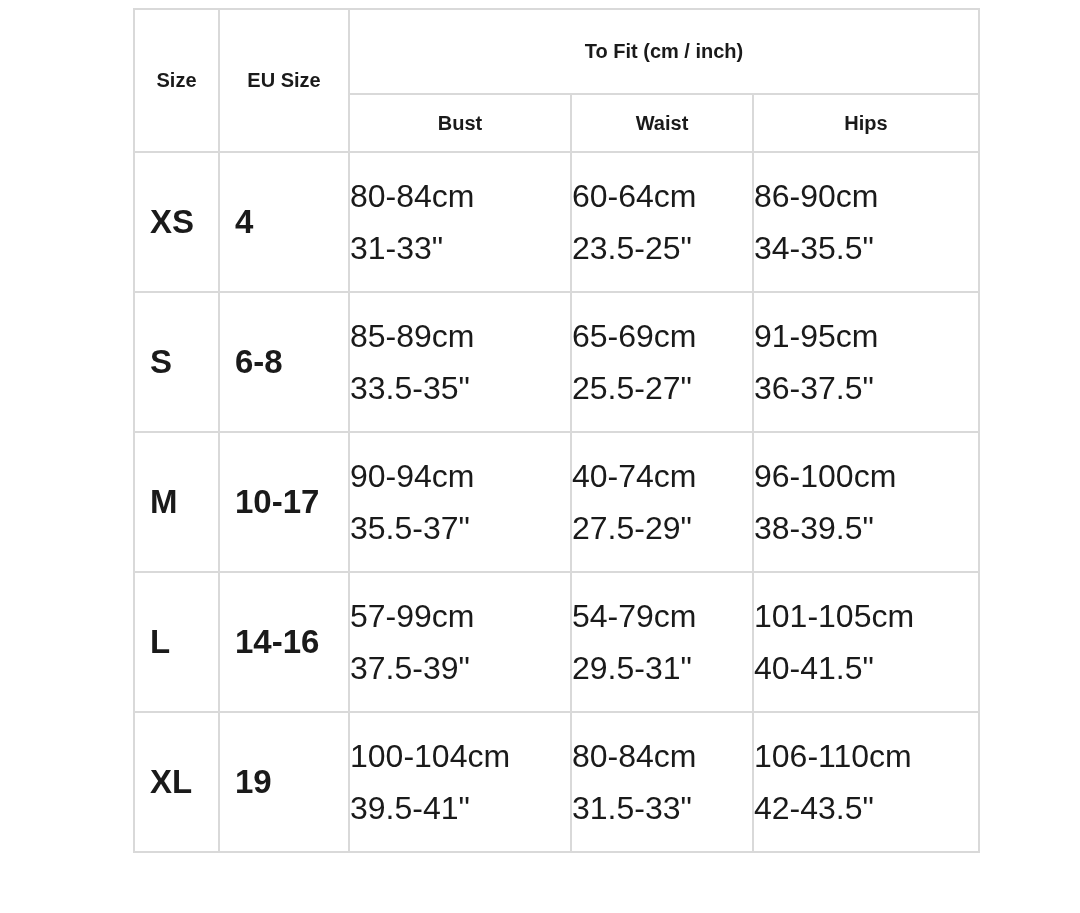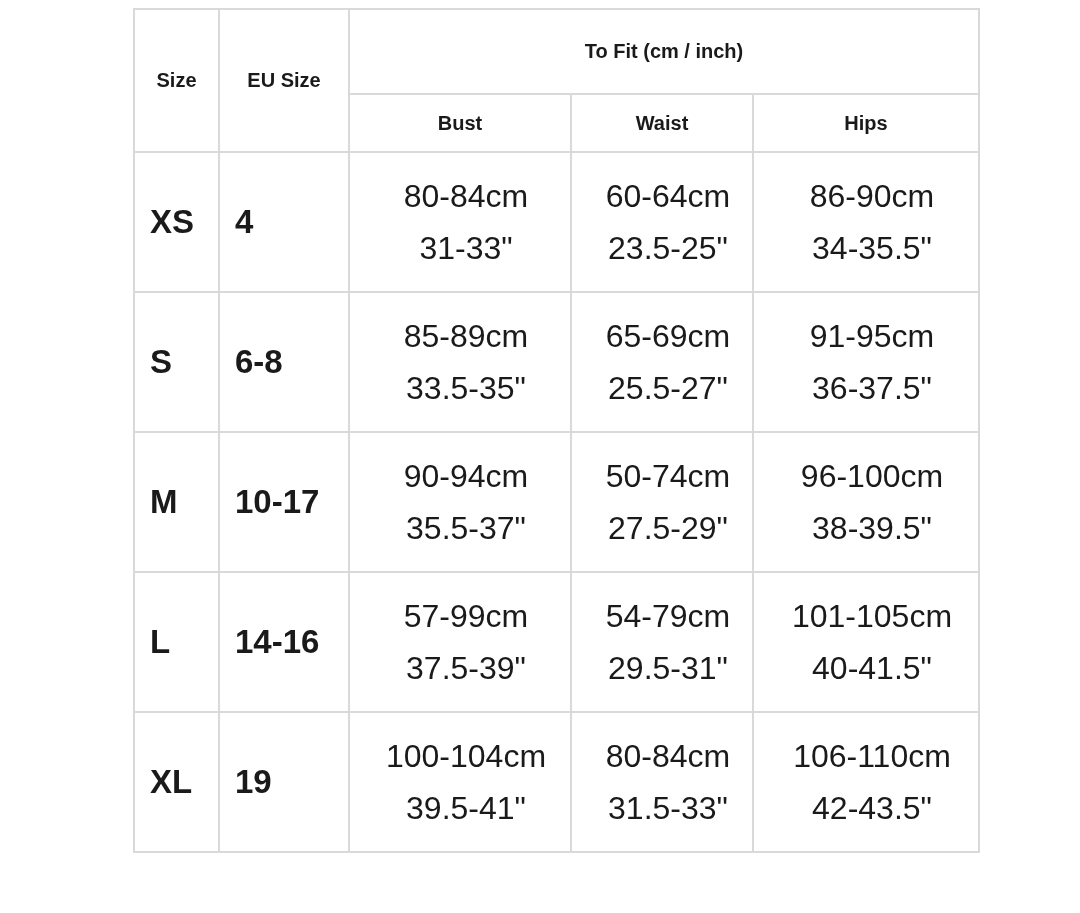--- a/index.html
+++ b/index.html
@@ -35,22 +35,22 @@
   tbody tr { height: 140px; }
   td.size-cell {
     font-size: 33px;
     font-weight: bold;
     text-align: left;
     padding-left: 15px;
   }
   td.measure-cell {
     font-size: 32px;
     font-weight: normal;
-    text-align: center;
-    padding-left: 13px;
+    text-align: left;
+    padding-left: 0;
     line-height: 52px;
   }
   col.c-size  { width: 85px; }
   col.c-eu    { width: 130px; }
   col.c-bust  { width: 222px; }
   col.c-waist { width: 182px; }
   col.c-hips  { width: 226px; }
 </style>
 </head>
 <body>
@@ -109,21 +109,21 @@
       </td>
     </tr>
     <tr>
       <td class="size-cell">M</td>
       <td class="size-cell">10-17</td>
       <td class="measure-cell">
         <div>90-94cm</div>
         <div>35.5-37"</div>
       </td>
       <td class="measure-cell">
-        <div>50-74cm</div>
+        <div>40-74cm</div>
         <div>27.5-29"</div>
       </td>
       <td class="measure-cell">
         <div>96-100cm</div>
         <div>38-39.5"</div>
       </td>
     </tr>
     <tr>
       <td class="size-cell">L</td>
       <td class="size-cell">14-16</td>

